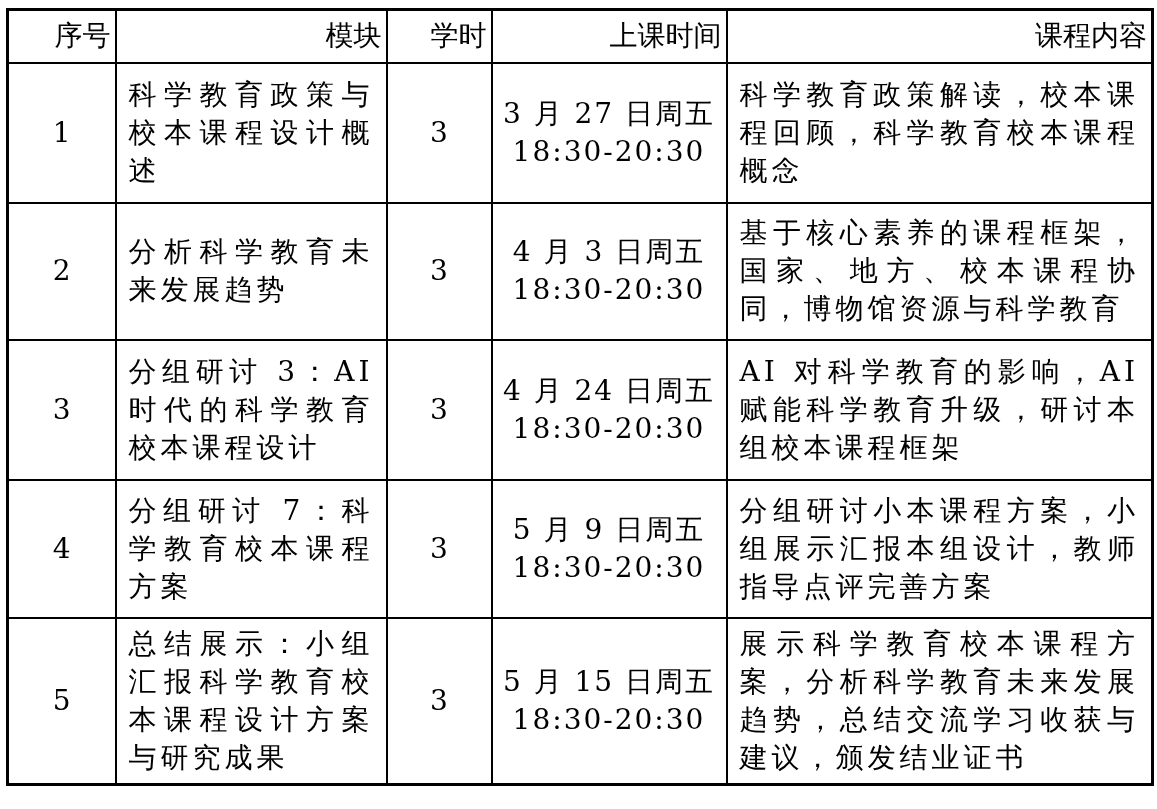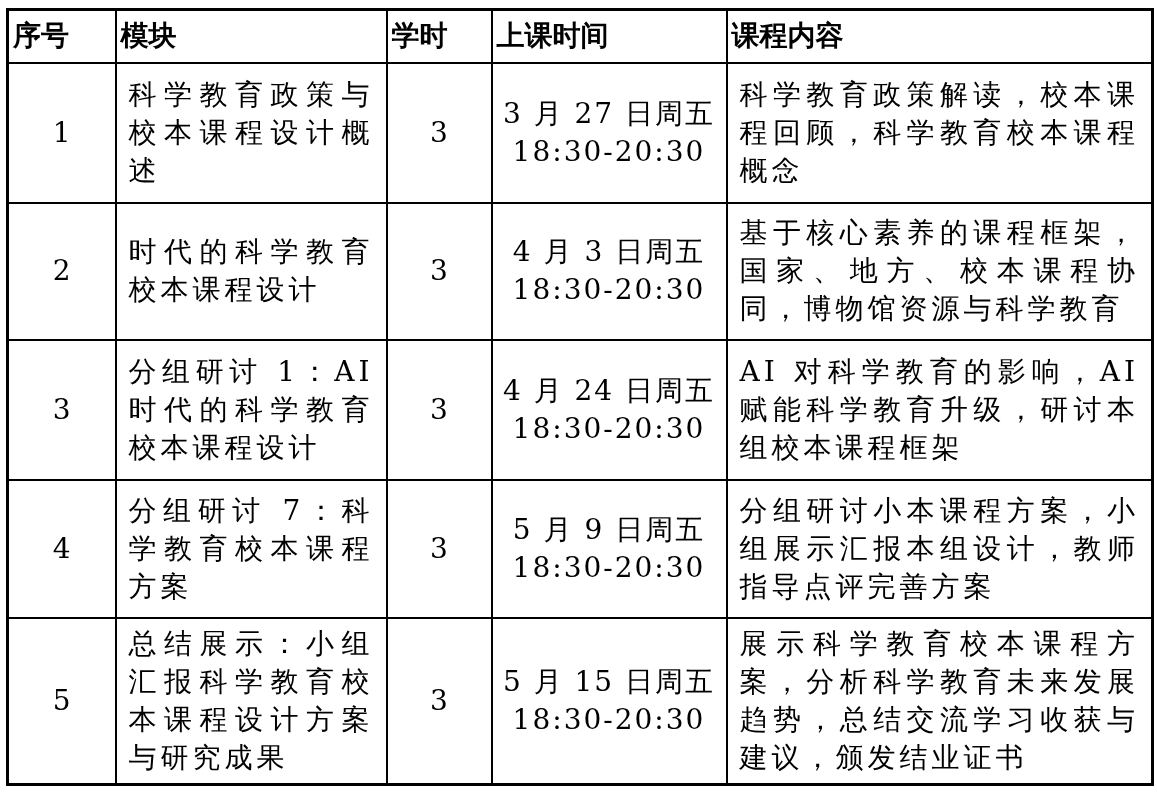--- a/index.html
+++ b/index.html
@@ -27,22 +27,22 @@
   .schedule th,
   .schedule td {
     border: 2px solid #000000;
     vertical-align: middle;
     font-size: 28px;
     color: #000000;
     box-sizing: border-box;
     overflow: hidden;
   }
   .schedule th {
-    font-weight: bold;
-    text-align: left;
+    font-weight: normal;
+    text-align: right;
     height: 53px;
     padding: 2px 4px;
   }
   
   col.c-no      { width: 108px; }
   col.c-module  { width: 271px; }
   col.c-hours   { width: 105px; }
   col.c-time    { width: 235px; }
   col.c-content { width: 426px; }
 
@@ -102,31 +102,31 @@
         <td class="cell-justify">科学教育政策与校本课程设计概述</td>
         <td class="cell-center">3</td>
         <td class="cell-time">
           <div class="time-line">3 月 27 日周五</div>
           <div class="time-line">18:30-20:30</div>
         </td>
         <td class="cell-justify">科学教育政策解读，校本课程回顾，科学教育校本课程概念</td>
       </tr>
       <tr class="r1">
         <td class="cell-center">2</td>
-        <td class="cell-justify">时代的科学教育校本课程设计</td>
+        <td class="cell-justify">分析科学教育未来发展趋势</td>
         <td class="cell-center">3</td>
         <td class="cell-time">
           <div class="time-line">4 月 3 日周五</div>
           <div class="time-line">18:30-20:30</div>
         </td>
         <td class="cell-justify">基于核心素养的课程框架，国家、地方、校本课程协同，博物馆资源与科学教育</td>
       </tr>
       <tr class="r2">
         <td class="cell-center">3</td>
-        <td class="cell-justify">分组研讨 1：AI 时代的科学教育校本课程设计</td>
+        <td class="cell-justify">分组研讨 3：AI 时代的科学教育校本课程设计</td>
         <td class="cell-center">3</td>
         <td class="cell-time">
           <div class="time-line">4 月 24 日周五</div>
           <div class="time-line">18:30-20:30</div>
         </td>
         <td class="cell-justify">AI 对科学教育的影响，AI 赋能科学教育升级，研讨本组校本课程框架</td>
       </tr>
       <tr class="r3">
         <td class="cell-center">4</td>
         <td class="cell-justify">分组研讨 7：科学教育校本课程方案</td>

